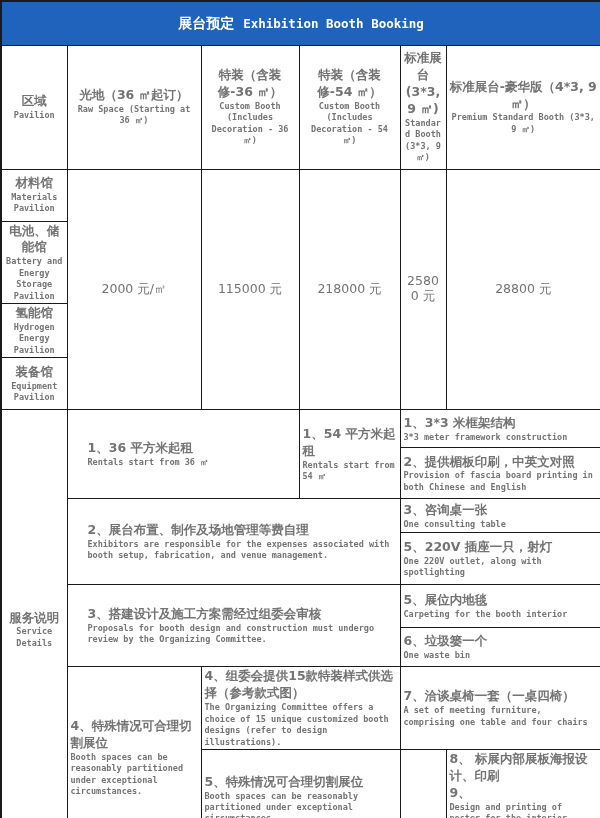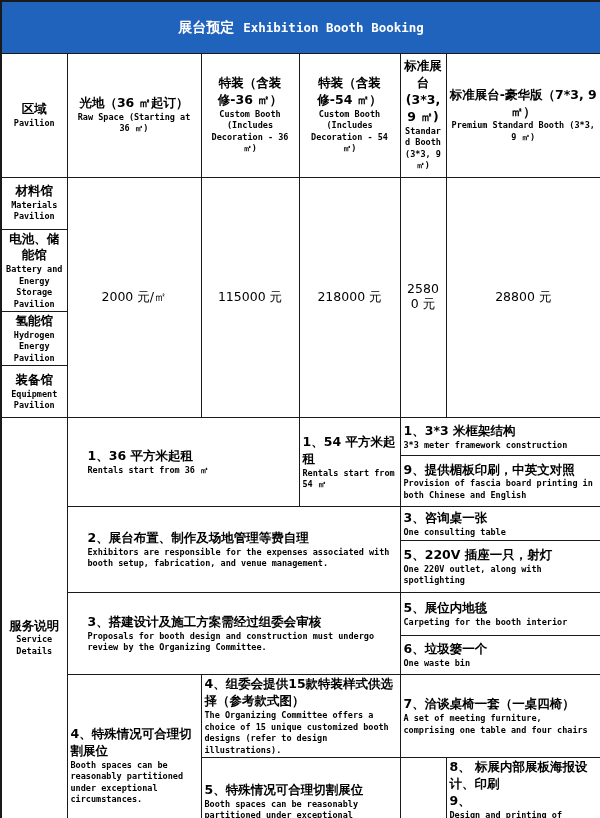--- a/index.html
+++ b/index.html
@@ -13,21 +13,21 @@
     width:600px;height:818px;
     border-collapse:collapse;table-layout:fixed;
     border:2px solid var(--border);
   }
   td{
     border:1px solid var(--border);
     padding:1px 3px;
     vertical-align:middle;
     overflow:hidden;
     word-wrap:break-word;
-    color:#000000;
+    color:#737373;
   }
   td.title{
     background:var(--title-bg);
     color:var(--title-text);
     text-align:center;
     vertical-align:middle;
     padding:0;
   }
   .t-zh{font-family:"DejaVu Sans",sans-serif;font-weight:bold;font-size:14px;}
   .t-en{font-family:"DejaVu Sans Mono",monospace;font-weight:bold;font-size:12.5px;margin-left:9px;}
@@ -46,21 +46,21 @@
   <colgroup>
     <col style="width:66px">
         <col style="width:134px">
         <col style="width:98px">
     <col style="width:101px">
         <col style="width:46px">
         <col style="width:155px">
   </colgroup>
 
   <tbody>
-        <tr style="height:52px">
+        <tr style="height:44px">
     <td colspan="6" class="title">
       <span class="t-zh">展台预定</span><span class="t-en">Exhibition Booth Booking</span>
     </td>
   </tr>
 
   <tr style="height:124px">
     <td class="center">
       <div class="zh">区域</div>
       <div class="en">Pavilion</div>
     </td>
@@ -74,21 +74,21 @@
     </td>
     <td class="center">
       <div class="zh">特装（含装修-54 ㎡）</div>
       <div class="en">Custom Booth (Includes Decoration - 54 ㎡)</div>
     </td>
     <td class="center">
       <div class="zh">标准展台 (3*3, 9 ㎡)</div>
       <div class="en">Standard Booth (3*3, 9 ㎡)</div>
     </td>
     <td class="center">
-      <div class="zh">标准展台-豪华版（7*3, 9 ㎡）</div>
+      <div class="zh">标准展台-豪华版（4*3, 9 ㎡）</div>
       <div class="en">Premium Standard Booth (3*3, 9 ㎡)</div>
     </td>
   </tr>
 
   <tr style="height:52px">
     <td class="center">
       <div class="zh">材料馆</div>
       <div class="en">Materials Pavilion</div>
     </td>
     <td rowspan="4" class="price">2000 元/㎡</td>
@@ -129,21 +129,21 @@
       <div class="zh">1、54 平方米起租</div>
       <div class="en">Rentals start from 54 ㎡</div>
     </td>
     <td colspan="2" class="item">
       <div class="zh">1、3*3 米框架结构</div>
       <div class="en">3*3 meter framework construction</div>
     </td>
   </tr>
   <tr style="height:51px">
     <td colspan="2" class="item">
-      <div class="zh">9、提供楣板印刷，中英文对照</div>
+      <div class="zh">2、提供楣板印刷，中英文对照</div>
       <div class="en">Provision of fascia board printing in both Chinese and English</div>
     </td>
   </tr>
   <tr style="height:34px">
     <td colspan="3" rowspan="2" class="item pad-l">
       <div class="zh">2、展台布置、制作及场地管理等费自理</div>
       <div class="en">Exhibitors are responsible for the expenses associated with booth setup, fabrication, and venue management.</div>
     </td>
     <td colspan="2" class="item">
       <div class="zh">3、咨询桌一张</div>

